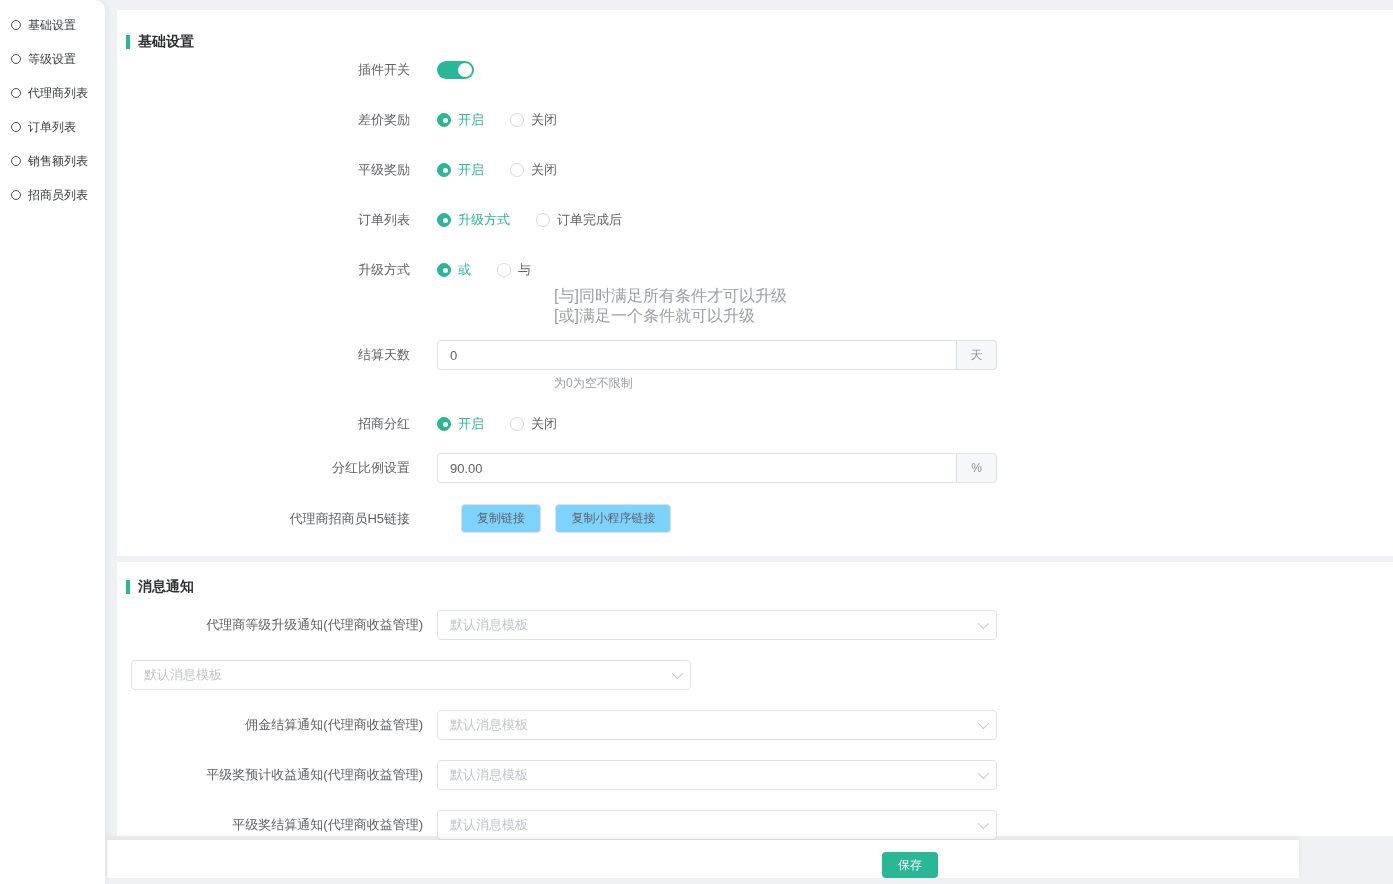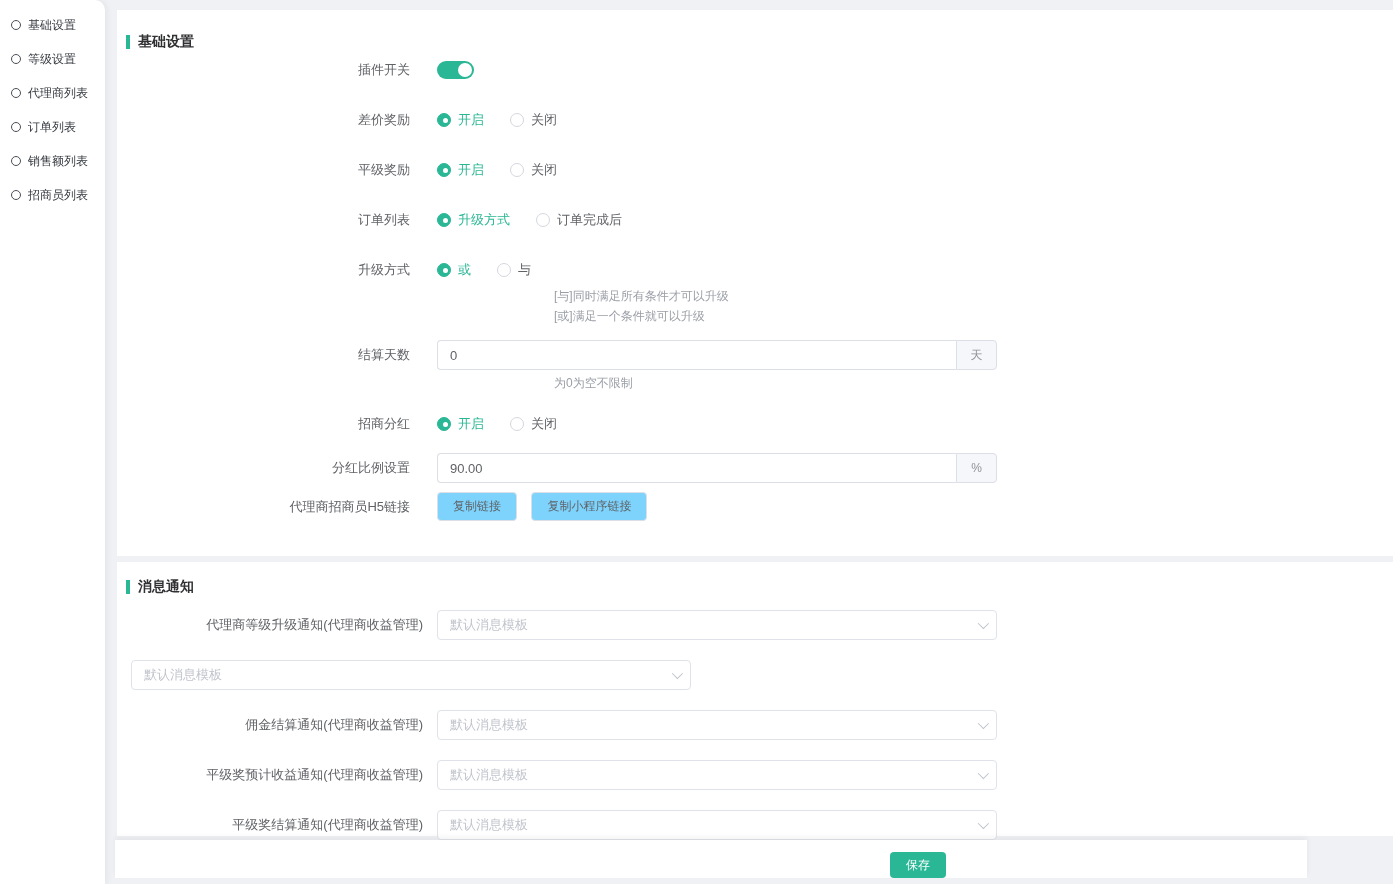--- a/index.html
+++ b/index.html
@@ -46,26 +46,26 @@
   .form-row { display:flex; align-items:center; }
   .form-label { text-align:right; font-size:13px; color:#606266; white-space:nowrap; }
   .panel-basic  .form-label { width:293px; }
   .panel-basic  .form-control { margin-left:27px; }
   .panel-notify .form-label { width:306px; }
   .panel-notify .form-control { margin-left:14px; }
 
   .row-toggle { margin-top:10px; }
   .row-std    { margin-top:31px; height:19px; }
   .help-block { margin-left:437px; margin-top:7px; }
-  .help-line  { font-size:12px; color:#9a9ea6; line-height:20px; }
+  .help-line  { font-size:16px; color:#9a9ea6; line-height:20px; }
   .row-input  { margin-top:14px; }
   .help-single{ margin-left:437px; margin-top:5px; font-size:12px; color:#9a9ea6; }
   .row-divid  { margin-top:22px; height:19px; }
   .row-ratio  { margin-top:20px; }
-  .row-links  { margin-top:9px; }
+  .row-links  { margin-top:21px;gap:24px; }
 
   
   .toggle {
     width:37px; height:18px; border-radius:9px;
     background:#2ab795; position:relative; cursor:pointer;
   }
   .toggle .knob {
     position:absolute; top:2px; right:2px;
     width:14px; height:14px; border-radius:50%; background:#fff;
   }
@@ -123,21 +123,21 @@
   }
   .select-placeholder { font-size:13px; color:#c0c4cc; }
   .chevron {
     width:8px; height:8px;
     border-right:1.4px solid #c0c4cc; border-bottom:1.4px solid #c0c4cc;
     transform:rotate(45deg) translateY(-2px);
   }
 
   
   .footer {
-    position:absolute; left:115px; top:840px; width:1192px; height:38px;
+    position:absolute; left:107px; top:840px; width:1192px; height:38px;
     background:#fff; box-shadow:0 -3px 6px rgba(0,0,0,.05);
     z-index:1;
   }
   .save-btn {
     position:absolute; left:775px; top:12px;
     width:56px; height:26px;
     background:#2ab795; color:#fff; border:none; border-radius:4px;
     font-size:12px; cursor:pointer;
     font-family:"Liberation Sans","DejaVu Sans",sans-serif;
   }

